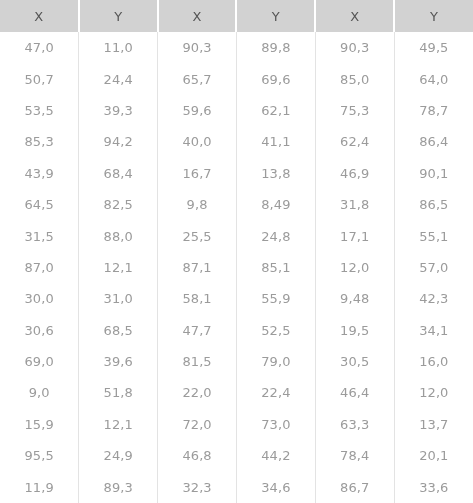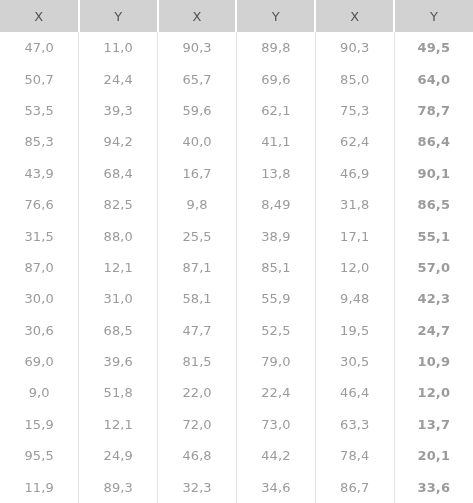--- a/index.html
+++ b/index.html
@@ -65,21 +65,20 @@
     font-weight: 400;
     text-align: center;
     vertical-align: middle;
     padding: 0;
     height: 31.4px;
     border-right: 1px solid #e3e3e3;
     letter-spacing: 0.1px;
   }
   tbody td:last-child {
     border-right: none;
-    font-weight: bold;
   }
 
   tbody tr.data-row:last-child td {
     border-bottom: 2px solid #eab308;
   }
 </style>
 </head>
 <body>
 
 <div class="table-wrap">
@@ -137,32 +136,32 @@
       </tr>
       <tr class="data-row">
         <td>43,9</td>
         <td>68,4</td>
         <td>16,7</td>
         <td>13,8</td>
         <td>46,9</td>
         <td>90,1</td>
       </tr>
       <tr class="data-row">
-        <td>76,6</td>
+        <td>64,5</td>
         <td>82,5</td>
         <td>9,8</td>
         <td>8,49</td>
         <td>31,8</td>
         <td>86,5</td>
       </tr>
       <tr class="data-row">
         <td>31,5</td>
         <td>88,0</td>
         <td>25,5</td>
-        <td>38,9</td>
+        <td>24,8</td>
         <td>17,1</td>
         <td>55,1</td>
       </tr>
       <tr class="data-row">
         <td>87,0</td>
         <td>12,1</td>
         <td>87,1</td>
         <td>85,1</td>
         <td>12,0</td>
         <td>57,0</td>
@@ -174,29 +173,29 @@
         <td>55,9</td>
         <td>9,48</td>
         <td>42,3</td>
       </tr>
       <tr class="data-row">
         <td>30,6</td>
         <td>68,5</td>
         <td>47,7</td>
         <td>52,5</td>
         <td>19,5</td>
-        <td>24,7</td>
+        <td>34,1</td>
       </tr>
       <tr class="data-row">
         <td>69,0</td>
         <td>39,6</td>
         <td>81,5</td>
         <td>79,0</td>
         <td>30,5</td>
-        <td>10,9</td>
+        <td>16,0</td>
       </tr>
       <tr class="data-row">
         <td>9,0</td>
         <td>51,8</td>
         <td>22,0</td>
         <td>22,4</td>
         <td>46,4</td>
         <td>12,0</td>
       </tr>
       <tr class="data-row">

